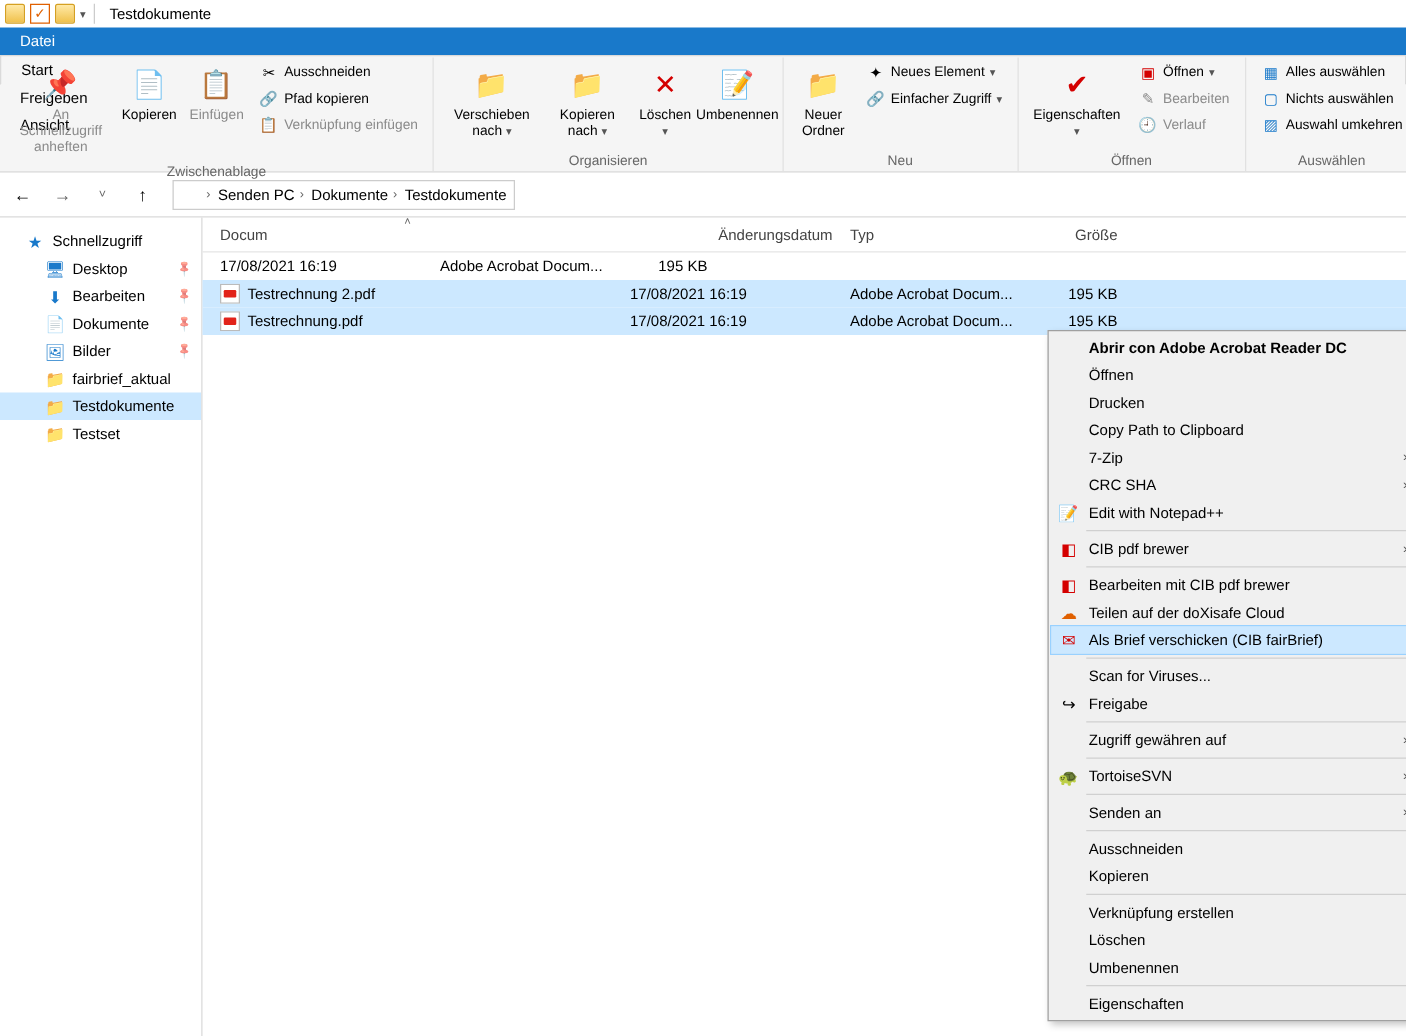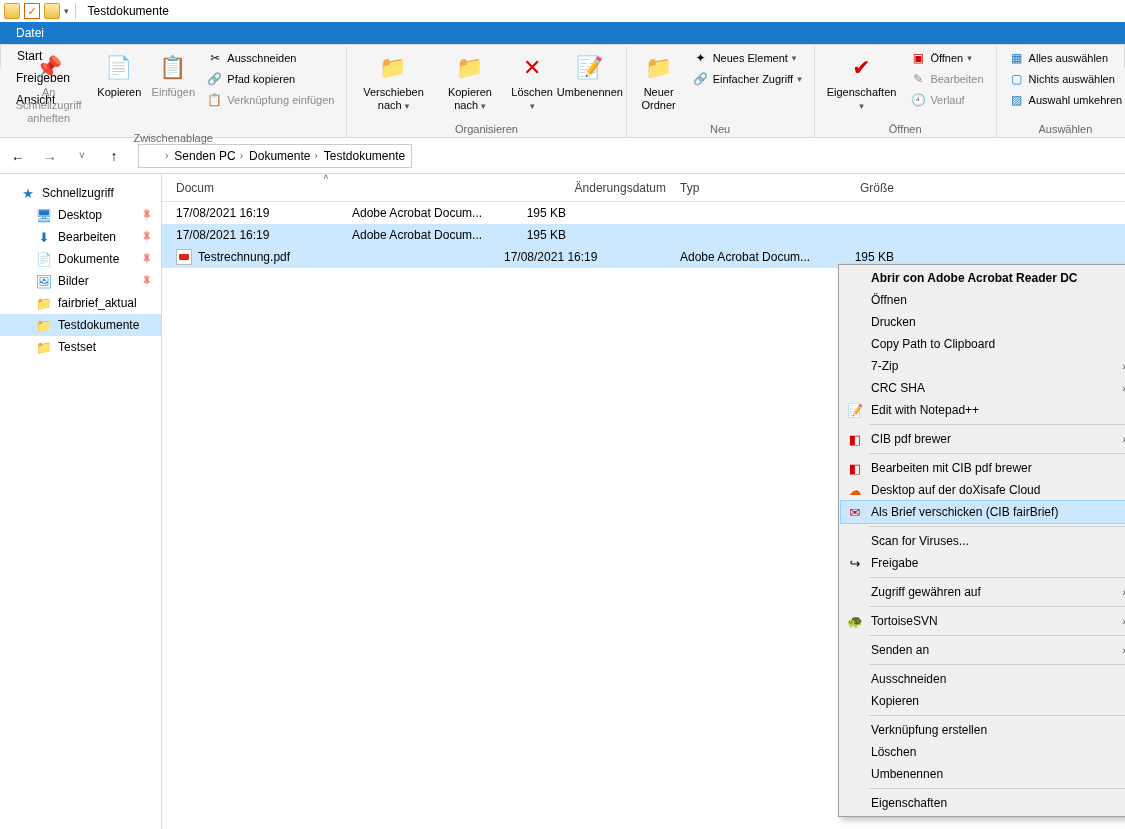--- a/index.html
+++ b/index.html
@@ -294,20 +294,24 @@
       </div>
       <div style="position:absolute;left:0;top:-2px;width:328px;text-align:center;font-size:9px;color:#666;">˄</div>
     </div>
 
     <div class="row">
       <div class="c c-date">17/08/2021 16:19</div>
       <div class="c c-type">Adobe Acrobat Docum...</div>
       <div class="c c-size">195 KB</div>
     </div>
     <div class="row sel">
+      <div class="c c-name">
+          <span class="pdf-icon"></span>
+          <span>Testrechnung 2.pdf</span>
+        </div>
       <div class="c c-date">17/08/2021 16:19</div>
       <div class="c c-type">Adobe Acrobat Docum...</div>
       <div class="c c-size">195 KB</div>
     </div>
     <div class="row sel">
       <div class="c c-name">
           <span class="pdf-icon"></span>
           <span>Testrechnung.pdf</span>
         </div>
       <div class="c c-date">17/08/2021 16:19</div>
@@ -348,21 +352,21 @@
       <span>CIB pdf brewer</span>
       <span class="arr">›</span>
     </div>
   <div class="ctx-sep"></div>
   <div class="ctx-item">
       <span class="ci" style="color:#d40000;">◧</span>
       <span>Bearbeiten mit CIB pdf brewer</span>
     </div>
   <div class="ctx-item">
       <span class="ci" style="color:#e06000;">☁</span>
-      <span>Desktop auf der doXisafe Cloud</span>
+      <span>Teilen auf der doXisafe Cloud</span>
     </div>
   <div class="ctx-item hover">
       <span class="ci" style="color:#d40000;">✉</span>
       <span>Als Brief verschicken (CIB fairBrief)</span>
     </div>
   <div class="ctx-sep"></div>
   <div class="ctx-item">
       <span>Scan for Viruses...</span>
     </div>
   <div class="ctx-item">

